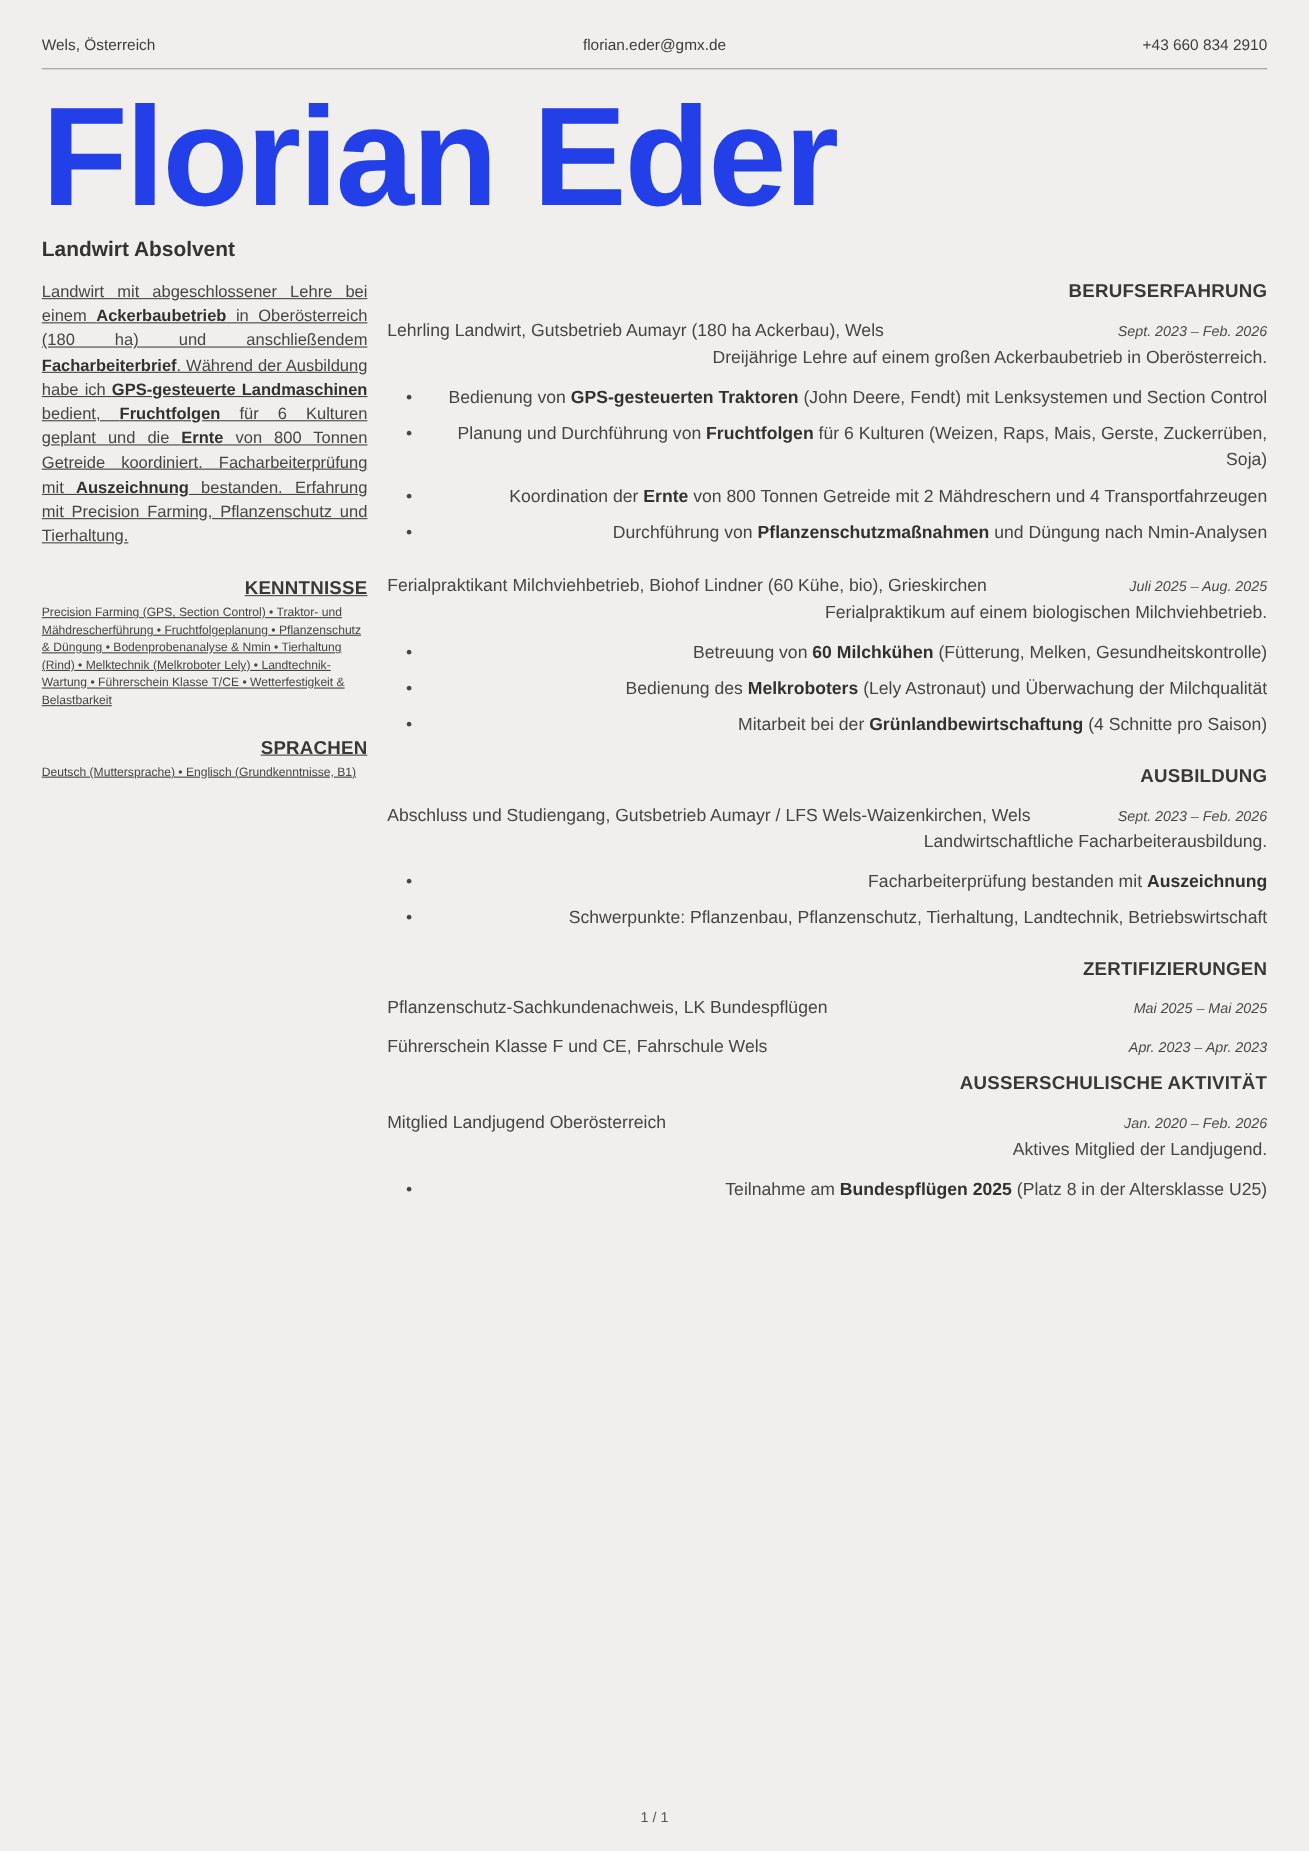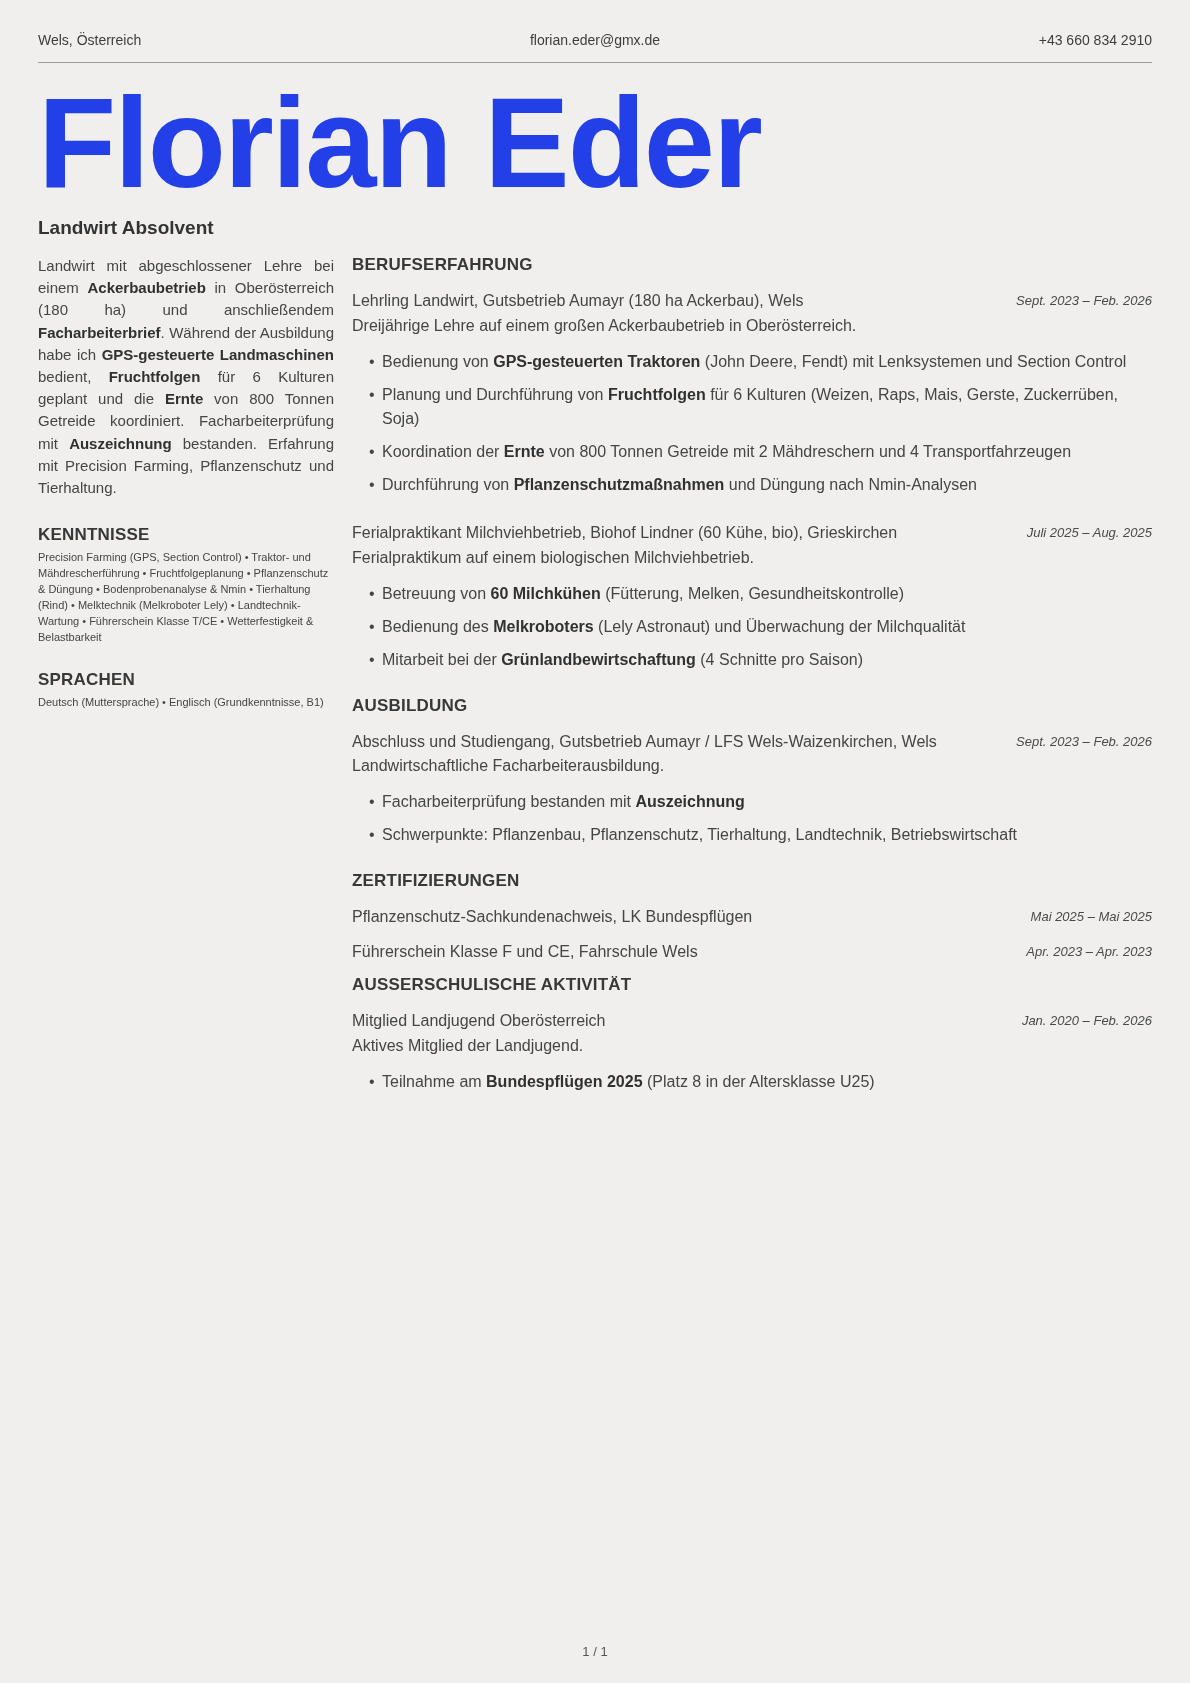--- a/index.html
+++ b/index.html
@@ -41,40 +41,40 @@
   }
   .role {
     margin-top: 10px;
     font-size: 19px;
     font-weight: 700;
     color: #333333;
   }
 
   
   .columns { display: flex; gap: 18px; margin-top: 16px; }
-  aside.sidebar { width: 296px; flex: 0 0 296px; }
-  main.maincol { flex: 1; min-width: 0; }
+  aside.sidebar { width: 296px; flex: 0 0 296px; text-decoration: underline; }
+  main.maincol { flex: 1; min-width: 0; text-align: right; }
 
   .summary {
     font-size: 15px;
     line-height: 1.48;
     text-align: justify;
     hyphens: auto;
     -webkit-hyphens: auto;
     word-break: break-word;
     margin-bottom: 26px;
   }
   .side-sec { margin-bottom: 24px; }
   h3.side-title, h2.sec-title {
     font-size: 17px;
     font-weight: 700;
     color: #383838;
     letter-spacing: 0.2px;
   }
-  h3.side-title { margin-bottom: 5px; }
+  h3.side-title { margin-bottom: 5px; text-align: right; }
   .side-text { font-size: 11px; line-height: 1.45; }
 
   h2.sec-title { margin-bottom: 14px; }
   .section { margin-bottom: 10px; }
 
   .entry { margin-bottom: 4px; }
   .entry-head { display: flex; justify-content: space-between; gap: 14px; }
   .pos { font-size: 16px; line-height: 1.55; }
   .date {
     font-size: 13px;

